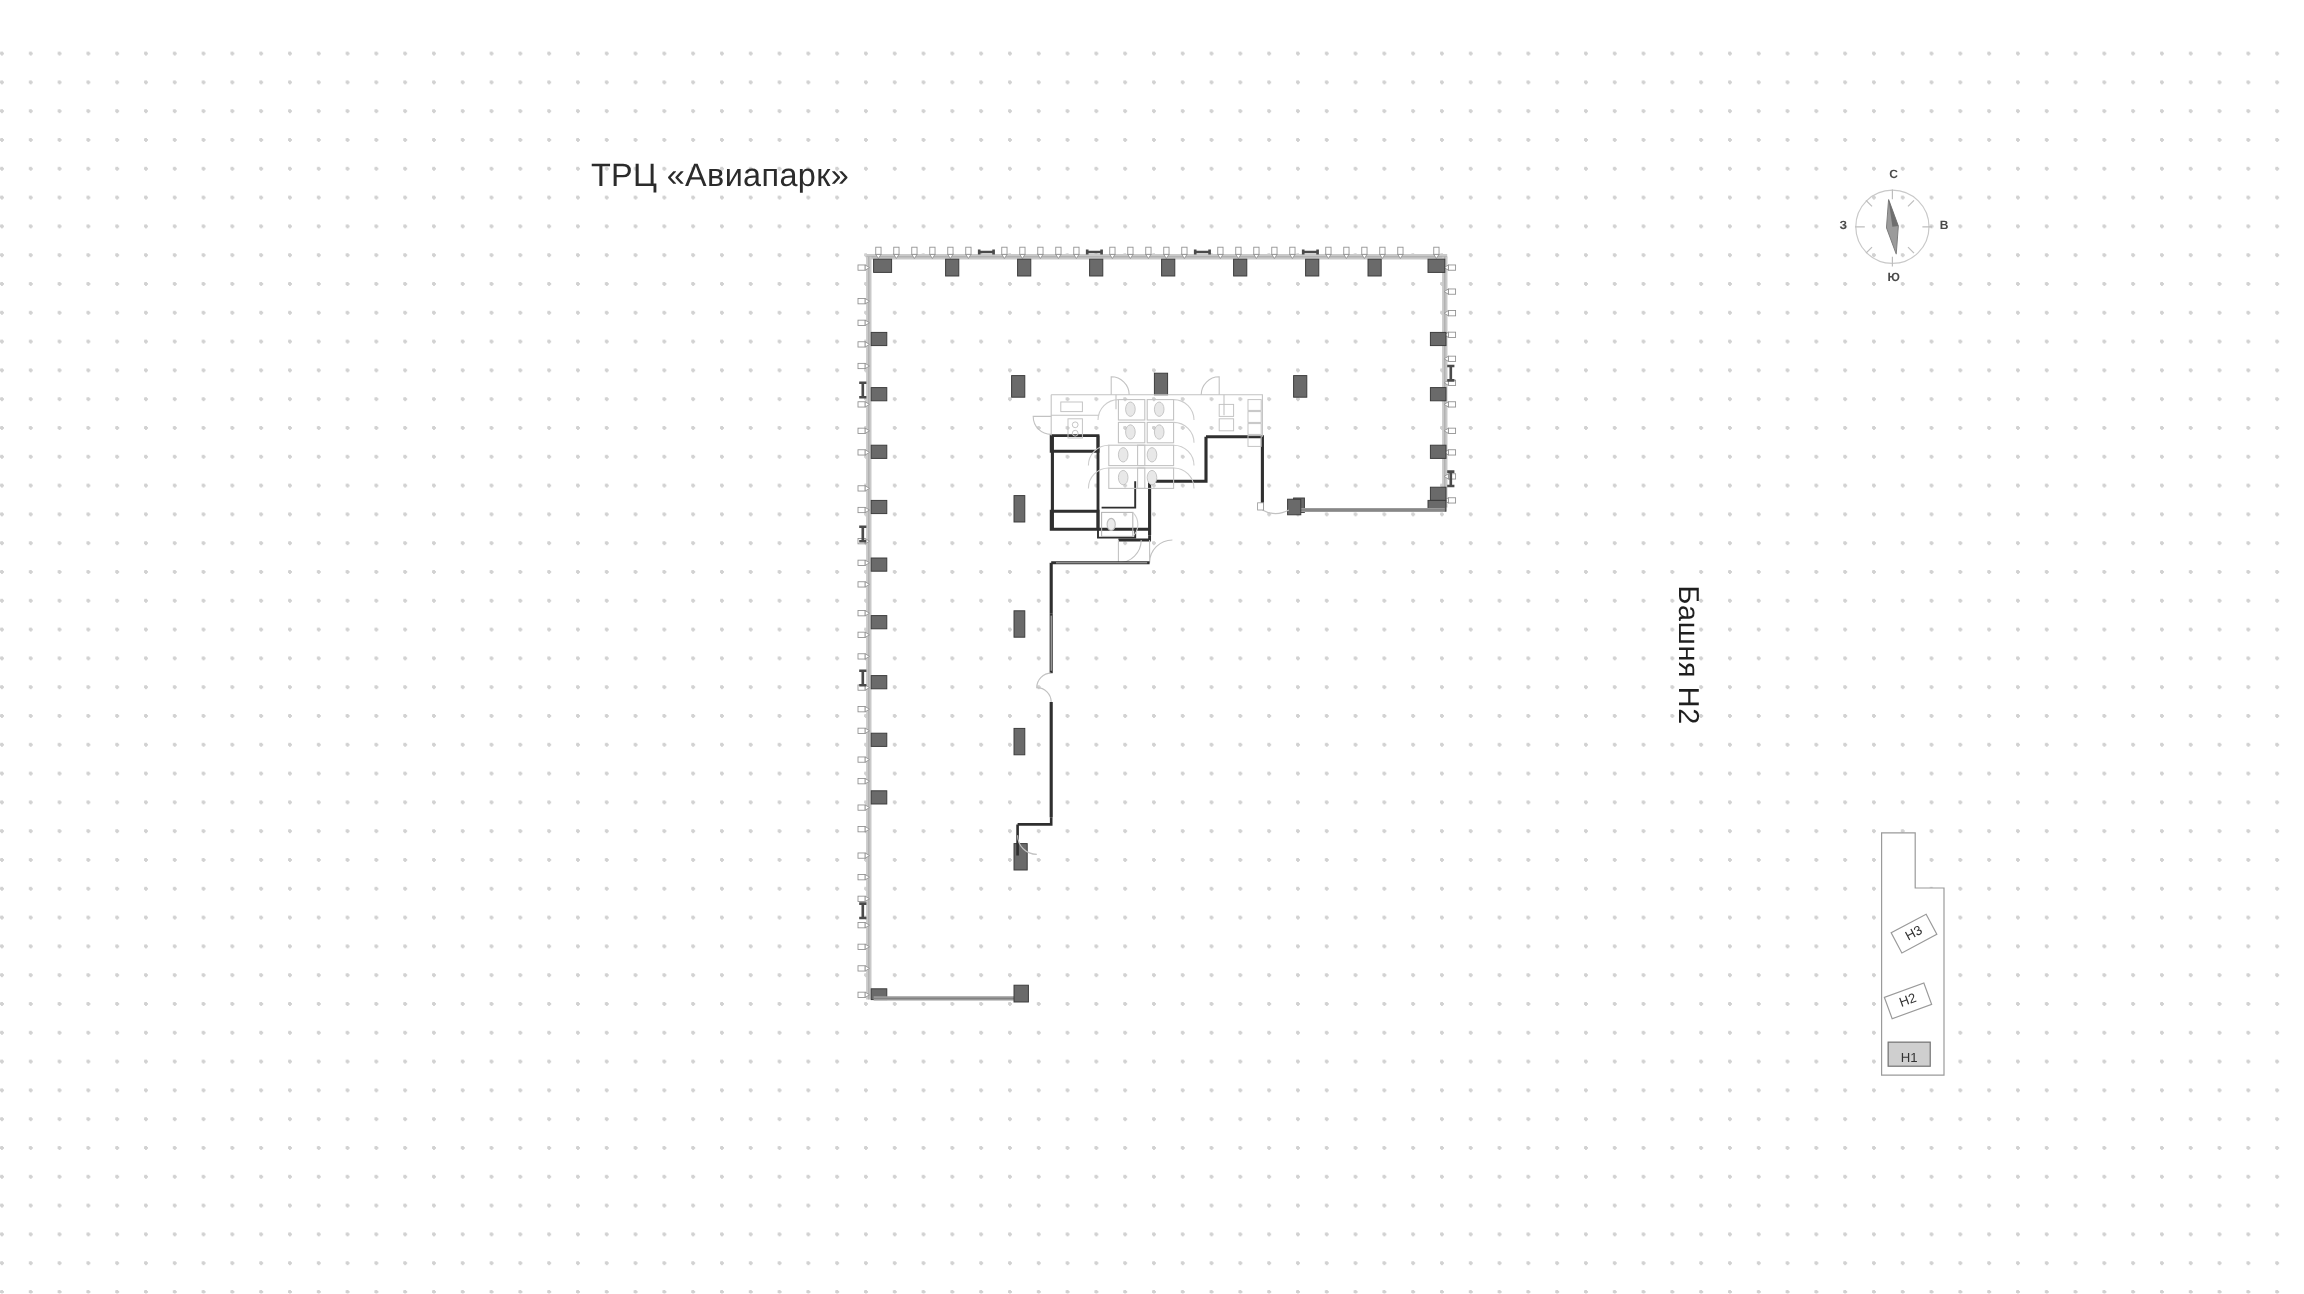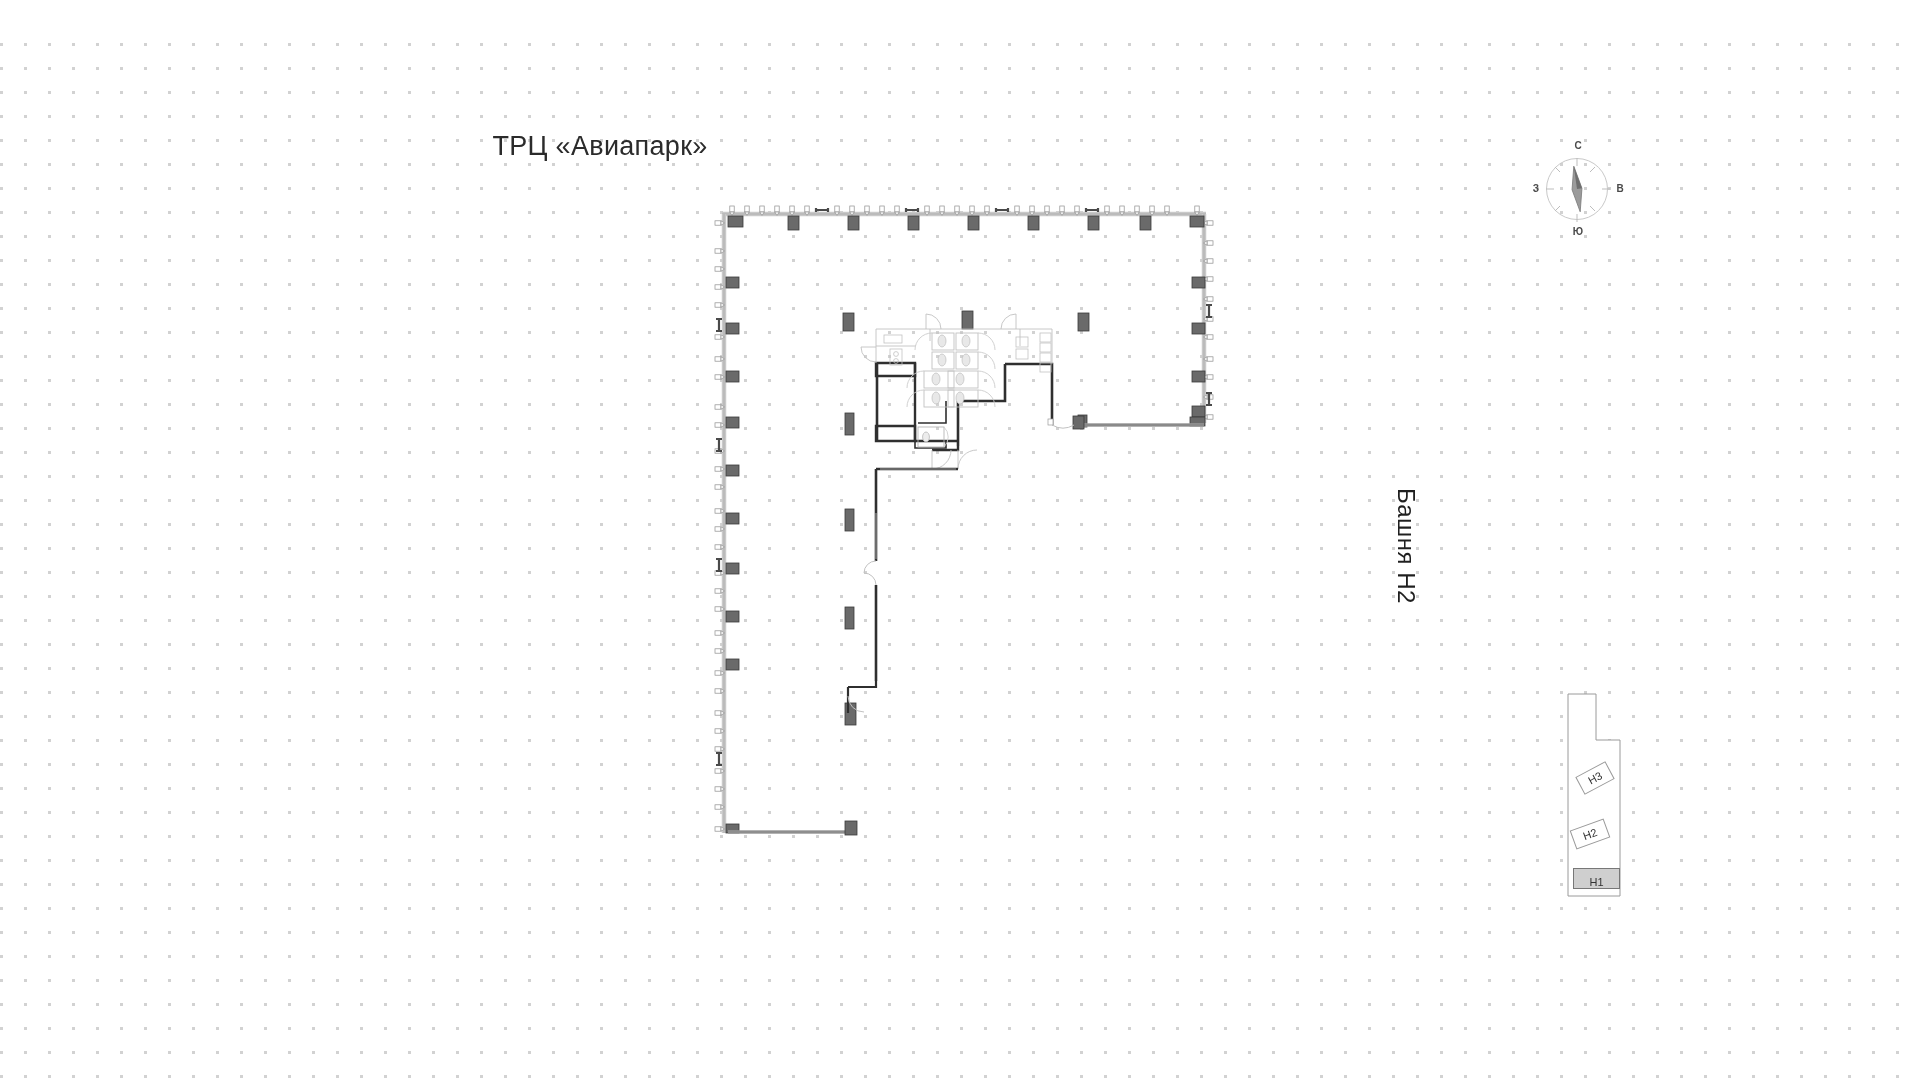--- a/index.html
+++ b/index.html
@@ -112,21 +112,21 @@
   }
   #site-selector .blk.h3 {
     left: 12px; top: 76px; width: 34px; height: 20px;
     transform: rotate(-28deg);
   }
   #site-selector .blk.h2 {
     left: 6px; top: 132px; width: 36px; height: 20px;
     transform: rotate(-20deg);
   }
   #site-selector .blk.h1 {
-    left: 7px; top: 176px; width: 47px; height: 21px;
+    left: 7px; top: 176px; width: 36px; height: 21px;
     background: #cfcfcf;
     border-color: #777;
     align-items: flex-end;
   }
 
   
   #floorplan {
     position: absolute;
     left: 700px;
     top: 165px;

